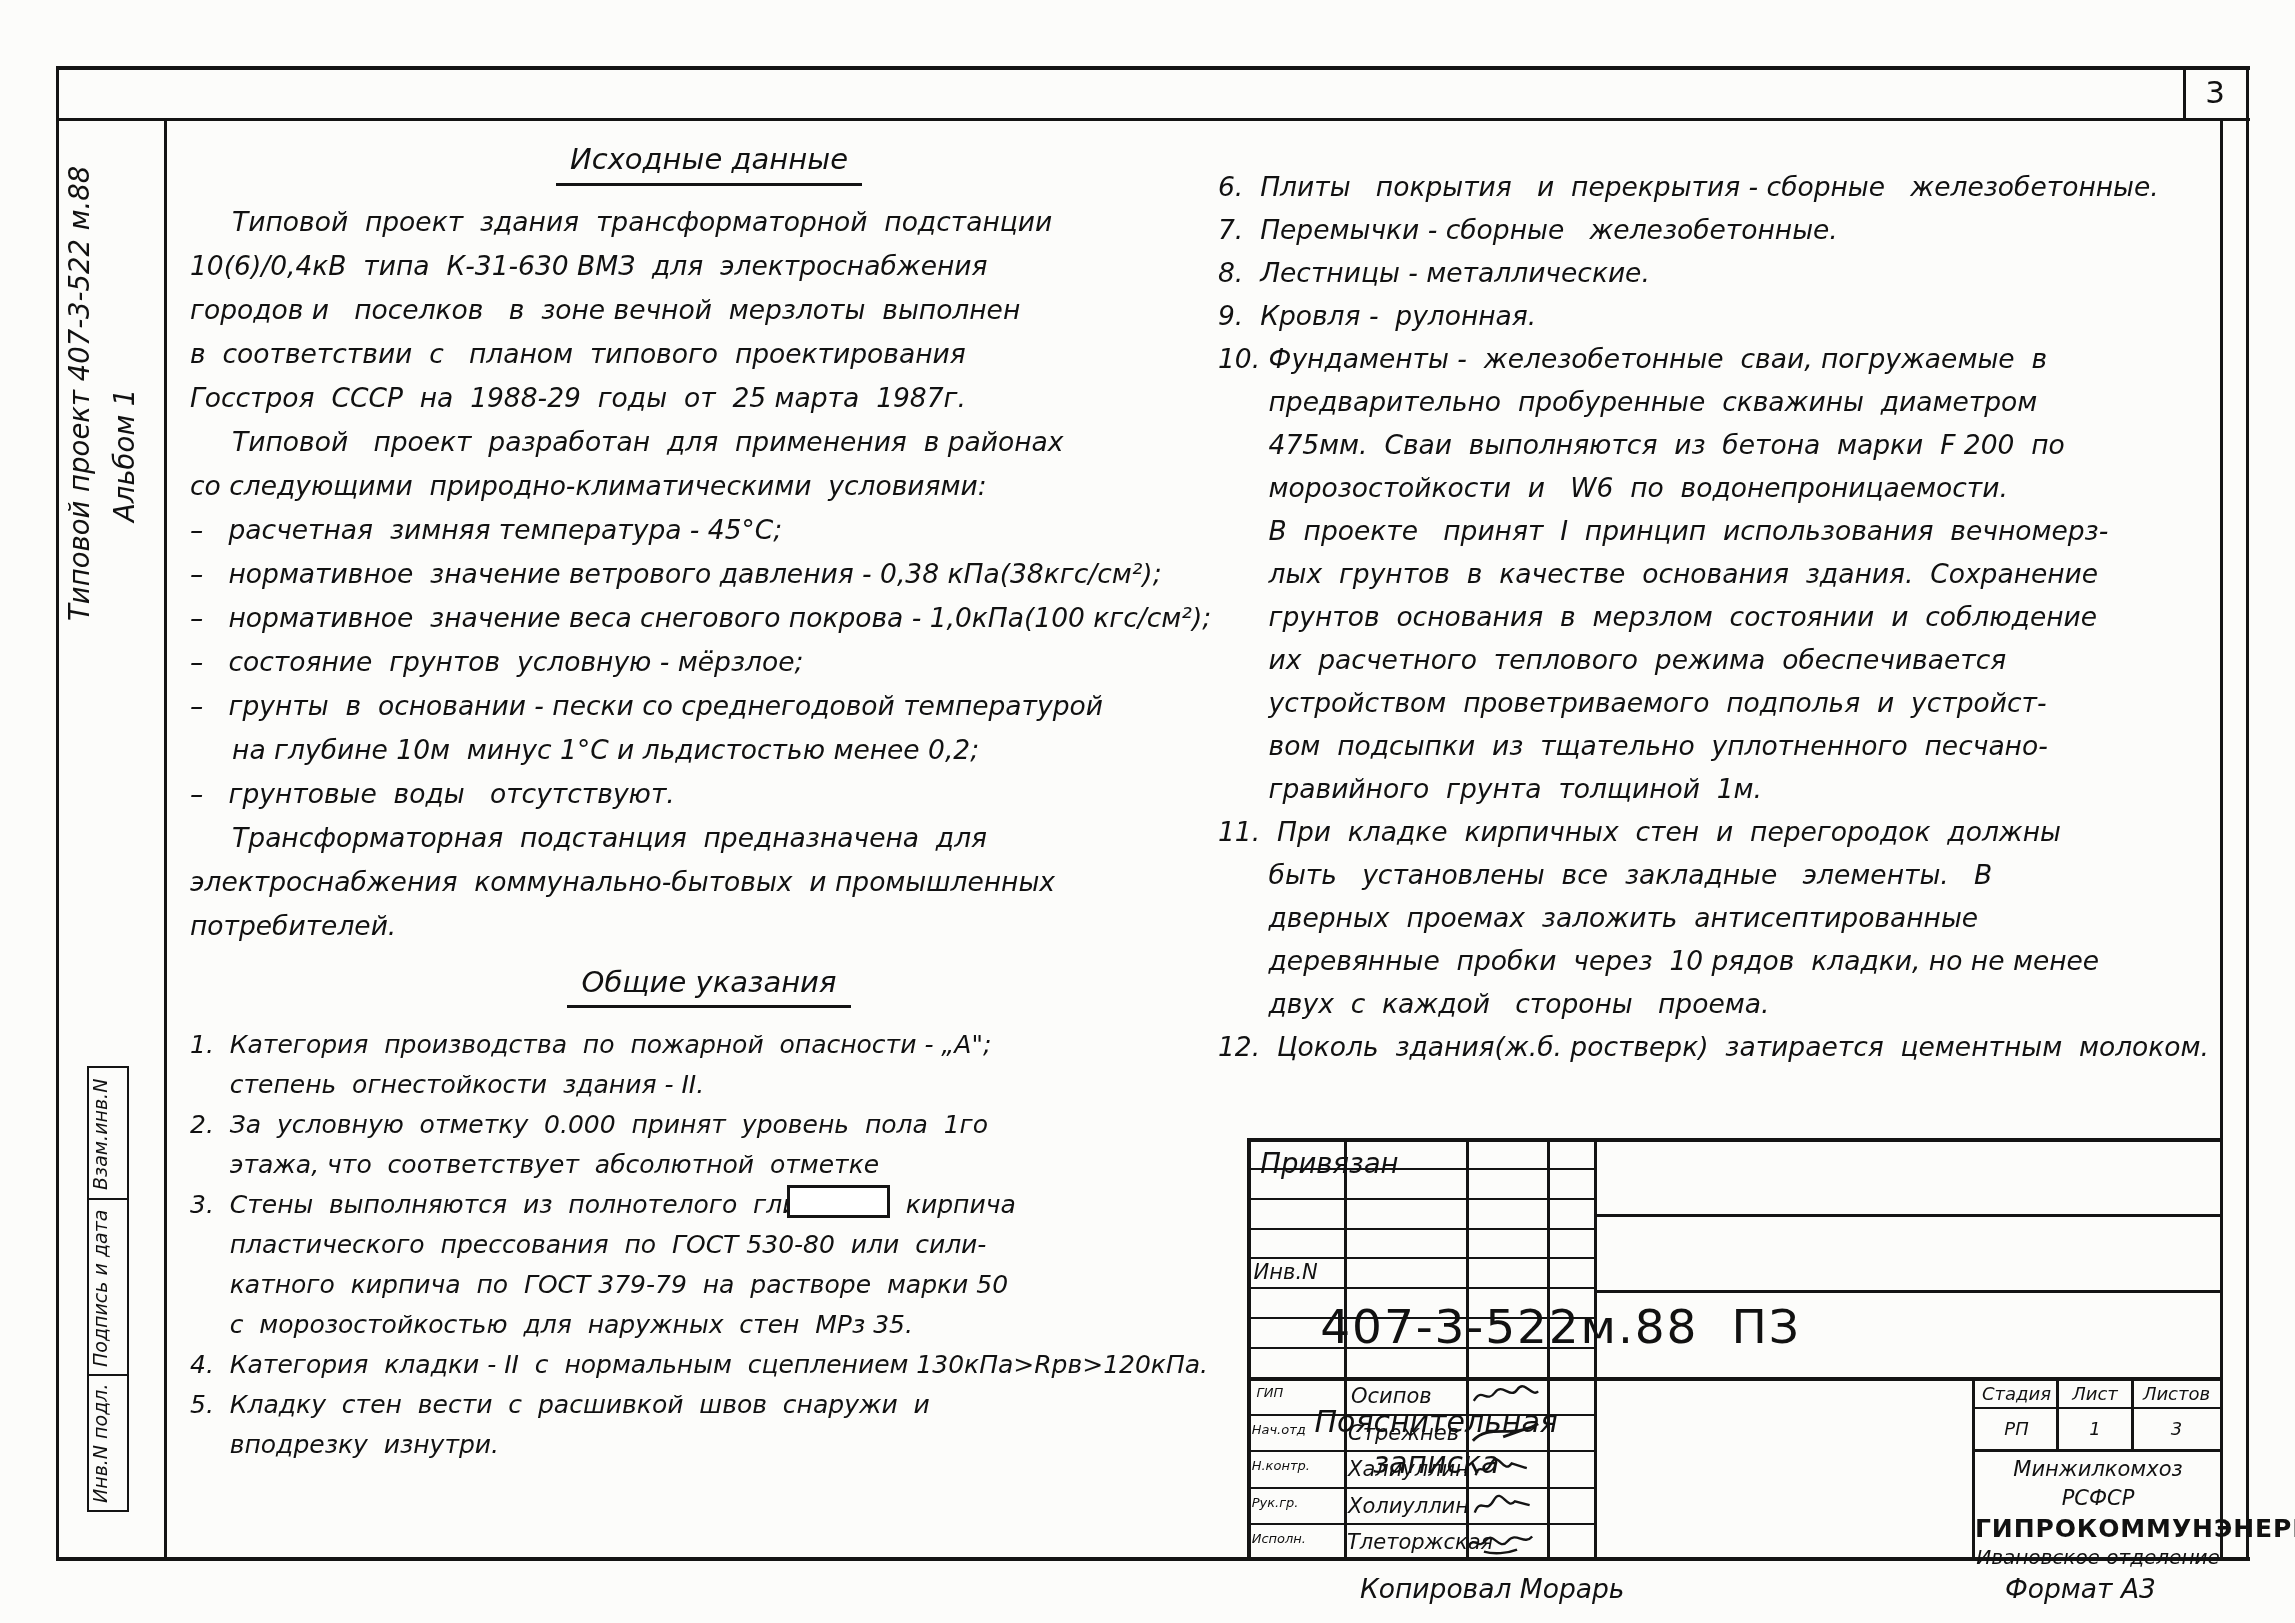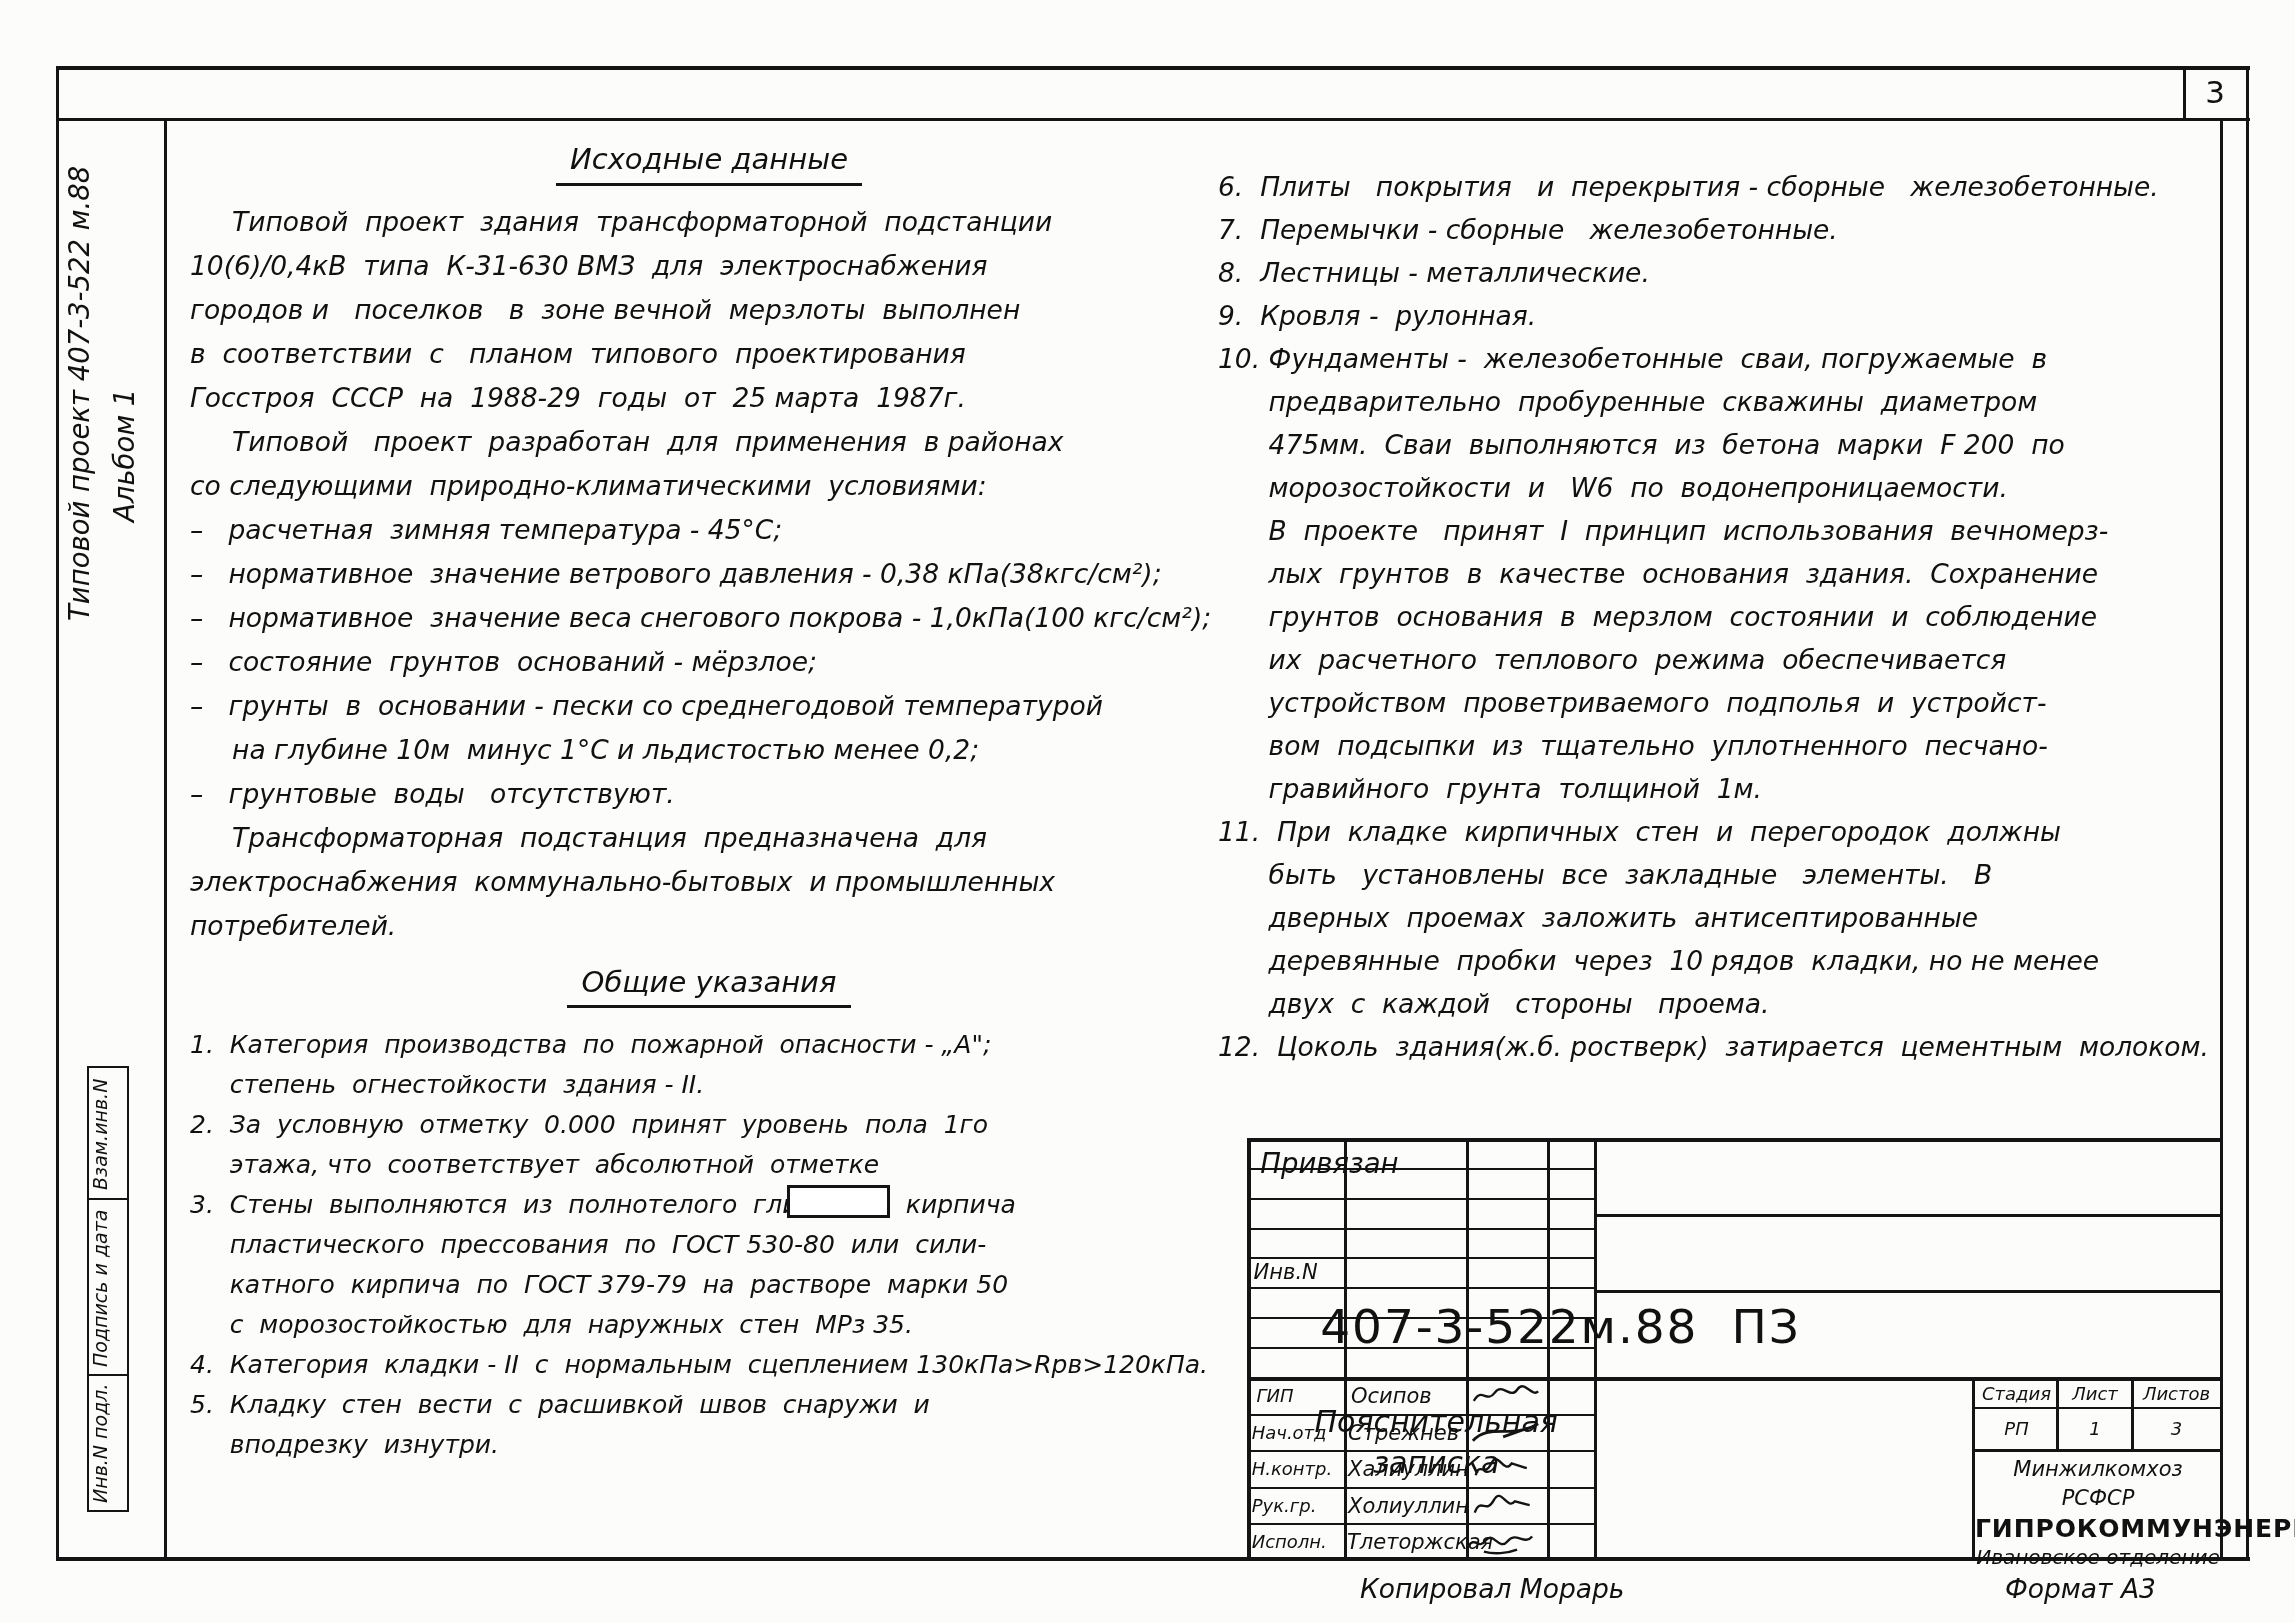--- a/index.html
+++ b/index.html
@@ -43,21 +43,21 @@
   #tb-invn{left:6.6px;top:122px;font-size:21px;font-style:italic;}
   #tb-docnum{left:0;top:161px;width:627px;text-align:center;font-size:47px;letter-spacing:1.9px;}
   #tb-doccode{margin-left:33px;}
   #tb-title{left:4.7px;top:263px;width:369px;text-align:center;font-size:30px;font-style:italic;line-height:41px;}
   .tb-stage-h{top:242px;height:27px;font-size:18px;font-style:italic;display:flex;align-items:center;justify-content:center;}
   .tb-stage-v{top:271px;height:38px;font-size:18px;font-style:italic;display:flex;align-items:center;justify-content:center;}
   #tb-org{left:728px;top:317px;width:246px;text-align:center;}
   #tb-org-1{font-size:21px;font-style:italic;line-height:29px;}
   #tb-org-2{font-size:25px;font-weight:700;letter-spacing:0.9px;line-height:31px;}
   #tb-org-3{font-size:20px;font-style:italic;line-height:27.5px;}
-  .role-label{font-size:18px;font-style:italic;}
+  .role-label{font-size:13px;font-style:italic;}
   .role-name{font-size:21px;font-style:italic;}
   .sig{position:absolute;width:71px;height:28.4px;}
   
   #footer-copied{position:absolute;left:1360px;top:1573px;font-size:26.5px;font-style:italic;}
   #footer-format{position:absolute;left:2005px;top:1573px;font-size:26.5px;font-style:italic;}
 </style>
 </head>
 <body>
 
 <div id="sheet">
@@ -96,21 +96,21 @@
         <div class="line">Госстроя  СССР  на  1988-29  годы  от  25 марта  1987г.</div>
       </div>
     <div class="para">
         <div class="line">     Типовой   проект  разработан  для  применения  в районах</div>
         <div class="line">со следующими  природно-климатическими  условиями:</div>
       </div>
     <div class="para">
         <div class="line">–   расчетная  зимняя температура - 45°С;</div>
         <div class="line">–   нормативное  значение ветрового давления - 0,38 кПа(38кгс/см²);</div>
         <div class="line">–   нормативное  значение веса снегового покрова - 1,0кПа(100 кгс/см²);</div>
-        <div class="line">–   состояние  грунтов  оснований - мёрзлое;</div>
+        <div class="line">–   состояние  грунтов  условную - мёрзлое;</div>
         <div class="line">–   грунты  в  основании - пески со среднегодовой температурой</div>
         <div class="line">     на глубине 10м  минус 1°С и льдистостью менее 0,2;</div>
         <div class="line">–   грунтовые  воды   отсутствуют.</div>
       </div>
     <div class="para">
         <div class="line">     Трансформаторная  подстанция  предназначена  для</div>
         <div class="line">электроснабжения  коммунально-бытовых  и промышленных</div>
         <div class="line">потребителей.</div>
       </div>
     <div class="heading" id="heading-2"><span>Общие  указания</span></div>

